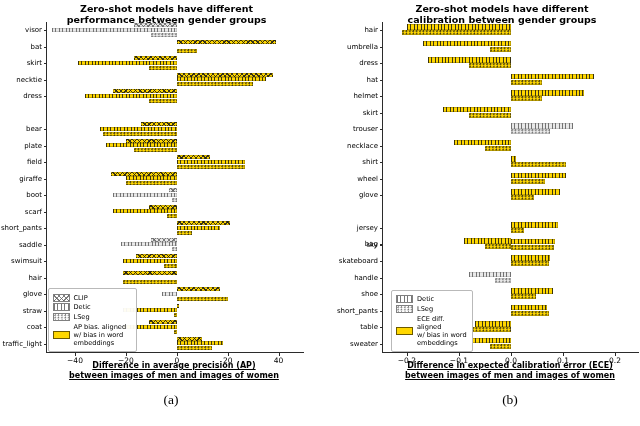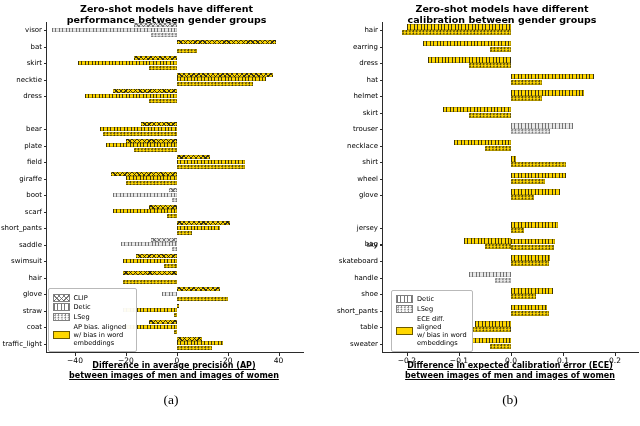--- a/index.html
+++ b/index.html
@@ -267,21 +267,21 @@
             </span>
           </div>
         </div>
     <div class="plot-row" style="top: 0px; height: 16.5px;">
           <span class="row-label">hair</span>
           <span class="ytick"></span>
           <div class="bar hv aligned" style="left: 23.935px; width: 104.065px; top: 2.31px; height: 5.24px;"></div>
           <div class="bar hd aligned" style="left: 18.7317px; width: 109.268px; top: 8.25px; height: 5.24px;"></div>
         </div>
         <div class="plot-row" style="top: 16.5px; height: 16.5px;">
-          <span class="row-label">earring</span>
+          <span class="row-label">umbrella</span>
           <span class="ytick"></span>
           <div class="bar hv aligned" style="left: 39.5447px; width: 88.4553px; top: 2.31px; height: 5.24px;"></div>
           <div class="bar hd aligned" style="left: 107.187px; width: 20.813px; top: 8.25px; height: 5.24px;"></div>
         </div>
         <div class="plot-row" style="top: 33px; height: 16.5px;">
           <span class="row-label">dress</span>
           <span class="ytick"></span>
           <div class="bar hv aligned" style="left: 44.748px; width: 83.252px; top: 2.31px; height: 5.24px;"></div>
           <div class="bar hd aligned" style="left: 86.374px; width: 41.626px; top: 8.25px; height: 5.24px;"></div>
         </div>

